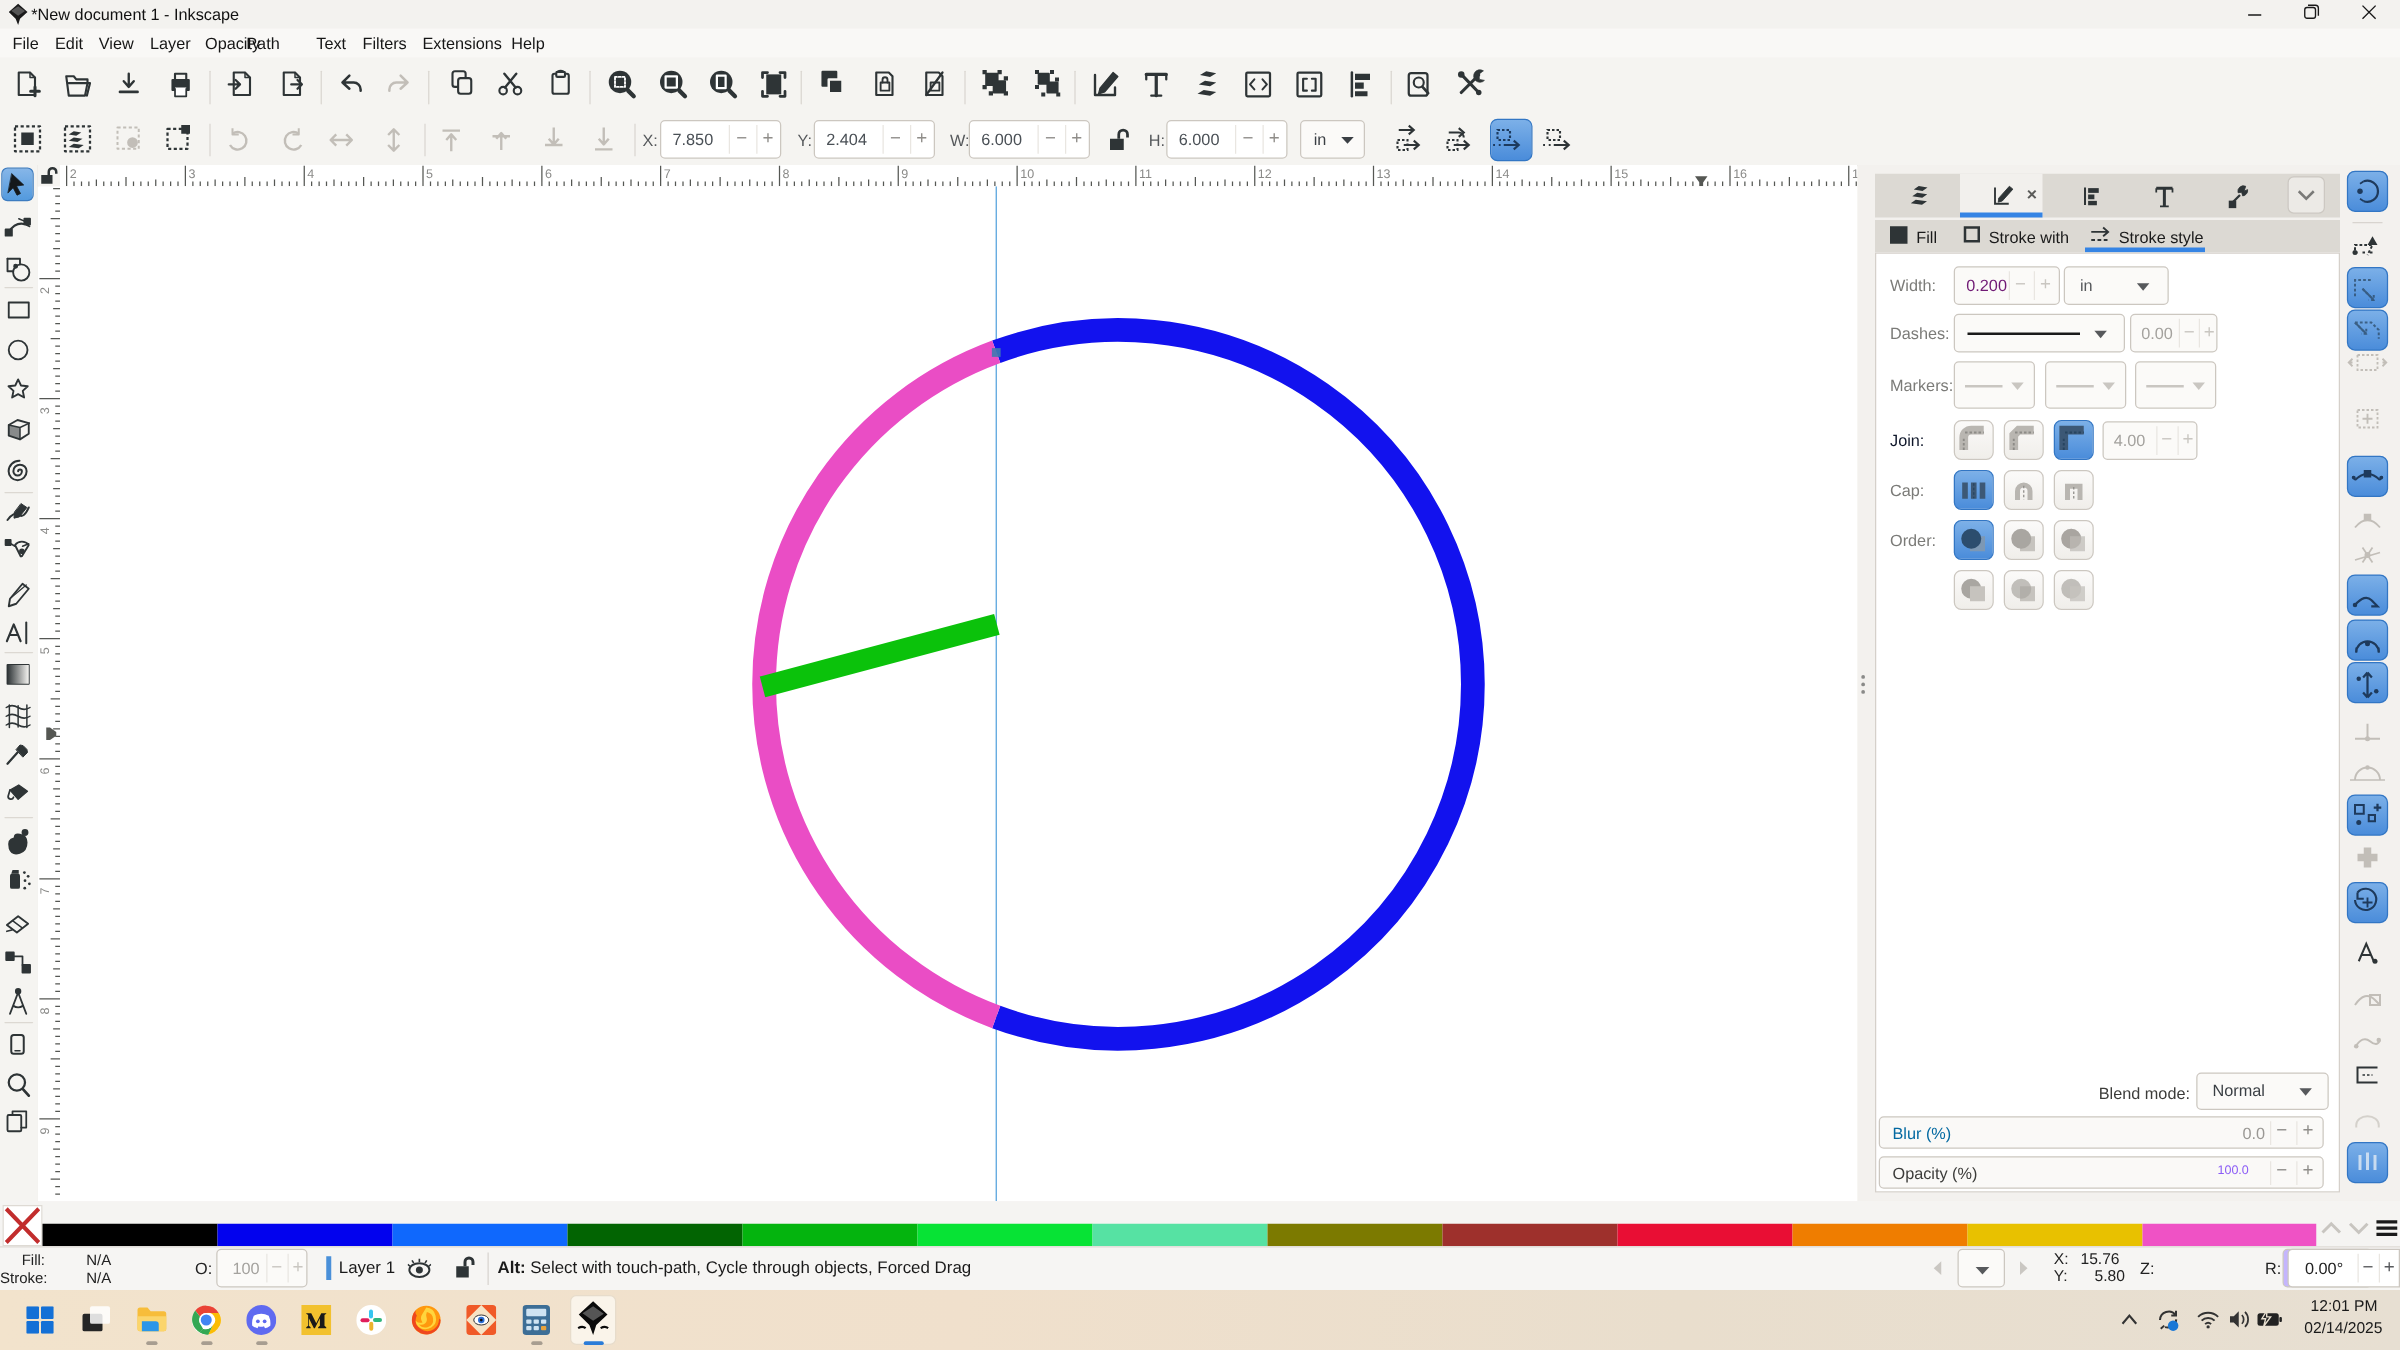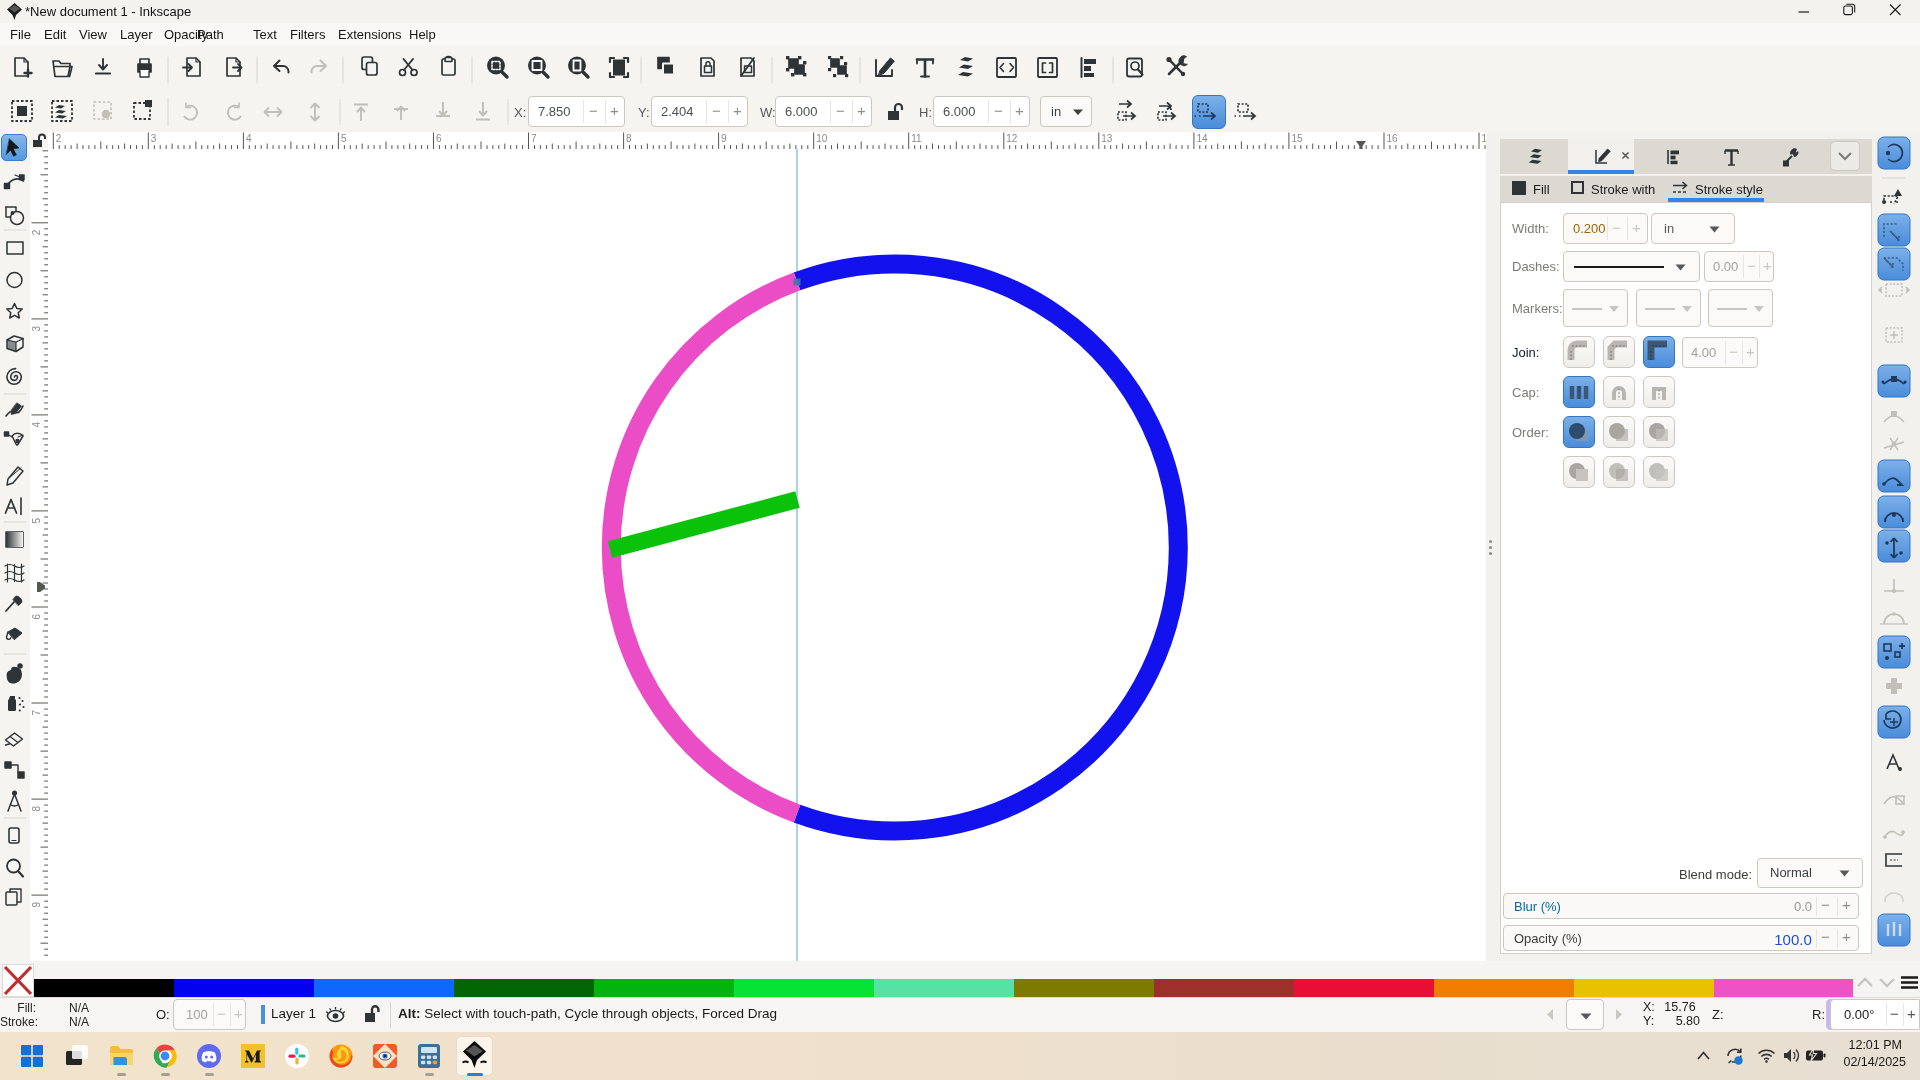--- a/index.html
+++ b/index.html
@@ -502,21 +502,21 @@
       <path d="M1 12 h13" stroke="#2e3436" stroke-width="1.5" stroke-dasharray="3 2"></path>
       <path d="M1 5.5 h13 M10.5 2 l4 3.5 -4 3.5" fill="none" stroke="#2e3436" stroke-width="1.5"></path>
     </svg>
 <div class="abs" style="left:209px;top:50px;font-size:13px;color:#1a1a1a">Stroke style</div>
 <div class="abs" style="left:182px;top:66px;width:96px;height:4px;background:#3584e4"></div>
 
 <div class="abs" style="left:14px;top:70px;width:372px;height:752px;background:#ffffff;border:1px solid #d5d0ca;box-sizing:border-box"></div>
 
 <div class="lbl" style="left:26px;top:89px;color:#7b7b78">Width:</div>
 <div class="spin" style="left:77px;top:81px;width:85px;background:#fbfaf8">
-      <span class="abs" style="left:9px;top:7px;font-size:13px;color:#a16207">0.200</span>
+      <span class="abs" style="left:9px;top:7px;font-size:13px;color:#701a75">0.200</span>
       <span class="abs" style="left:43px;top:3px;width:1px;height:23px;background:#e9e6e1"></span>
       <span class="abs" style="left:63px;top:3px;width:1px;height:23px;background:#e9e6e1"></span>
       <span class="abs" style="left:48px;top:5px;color:#c9c6c1;font-size:15px">−</span>
       <span class="abs" style="left:68px;top:5px;color:#c9c6c1;font-size:15px">+</span>
     </div>
 <div class="spin" style="left:165px;top:81px;width:84px;background:#fbfaf8">
       <span class="abs" style="left:12px;top:7px;font-size:13px;color:#57595c">in</span>
       <svg class="abs" style="left:56px;top:11px" width="13" height="9" viewBox="0 0 13 9">
         <path d="M1.5 1.5 L6.5 7.5 L11.5 1.5 Z" fill="#57595c"></path>
       </svg>
@@ -631,21 +631,21 @@
       <span class="abs" style="left:312px;top:3px;width:1px;height:19px;background:#e9e6e1"></span>
       <span class="abs" style="left:333px;top:3px;width:1px;height:19px;background:#e9e6e1"></span>
       <span class="abs" style="left:270px;top:5px;width:38px;text-align:right;font-size:13px;color:#9a9894">0.0</span>
       <span class="abs" style="left:317px;top:2px;color:#8f8d89;font-size:15px">−</span>
       <span class="abs" style="left:338px;top:2px;color:#8f8d89;font-size:15px">+</span>
     </div>
 <div class="spin" style="left:17px;top:793px;width:356px;height:26px;background:#faf9f7">
       <span class="abs" style="left:10px;top:5px;font-size:13px;color:#3c3c3a">Opacity (%)</span>
       <span class="abs" style="left:312px;top:3px;width:1px;height:19px;background:#e9e6e1"></span>
       <span class="abs" style="left:333px;top:3px;width:1px;height:19px;background:#e9e6e1"></span>
-      <span class="abs" style="left:270px;top:5px;width:38px;text-align:center;font-size:15px;color:#1d4ed8">100.0</span>
+      <span class="abs" style="left:270px;top:5px;width:38px;text-align:left;font-size:10px;color:#8b5cf6">100.0</span>
       <span class="abs" style="left:317px;top:2px;color:#8f8d89;font-size:15px">−</span>
       <span class="abs" style="left:338px;top:2px;color:#8f8d89;font-size:15px">+</span>
     </div>
 </div>
 <div class="abs" id="snapbar" style="left:1870px;top:132px;width:50px;height:829px">
 <svg width="50" height="829" viewBox="0 0 50 829">
 <defs>
         <linearGradient id="bgrad" x1="0" y1="0" x2="0" y2="1">
           <stop offset="0" stop-color="#7cb0e8"></stop>
           <stop offset="1" stop-color="#4a8cda"></stop>

